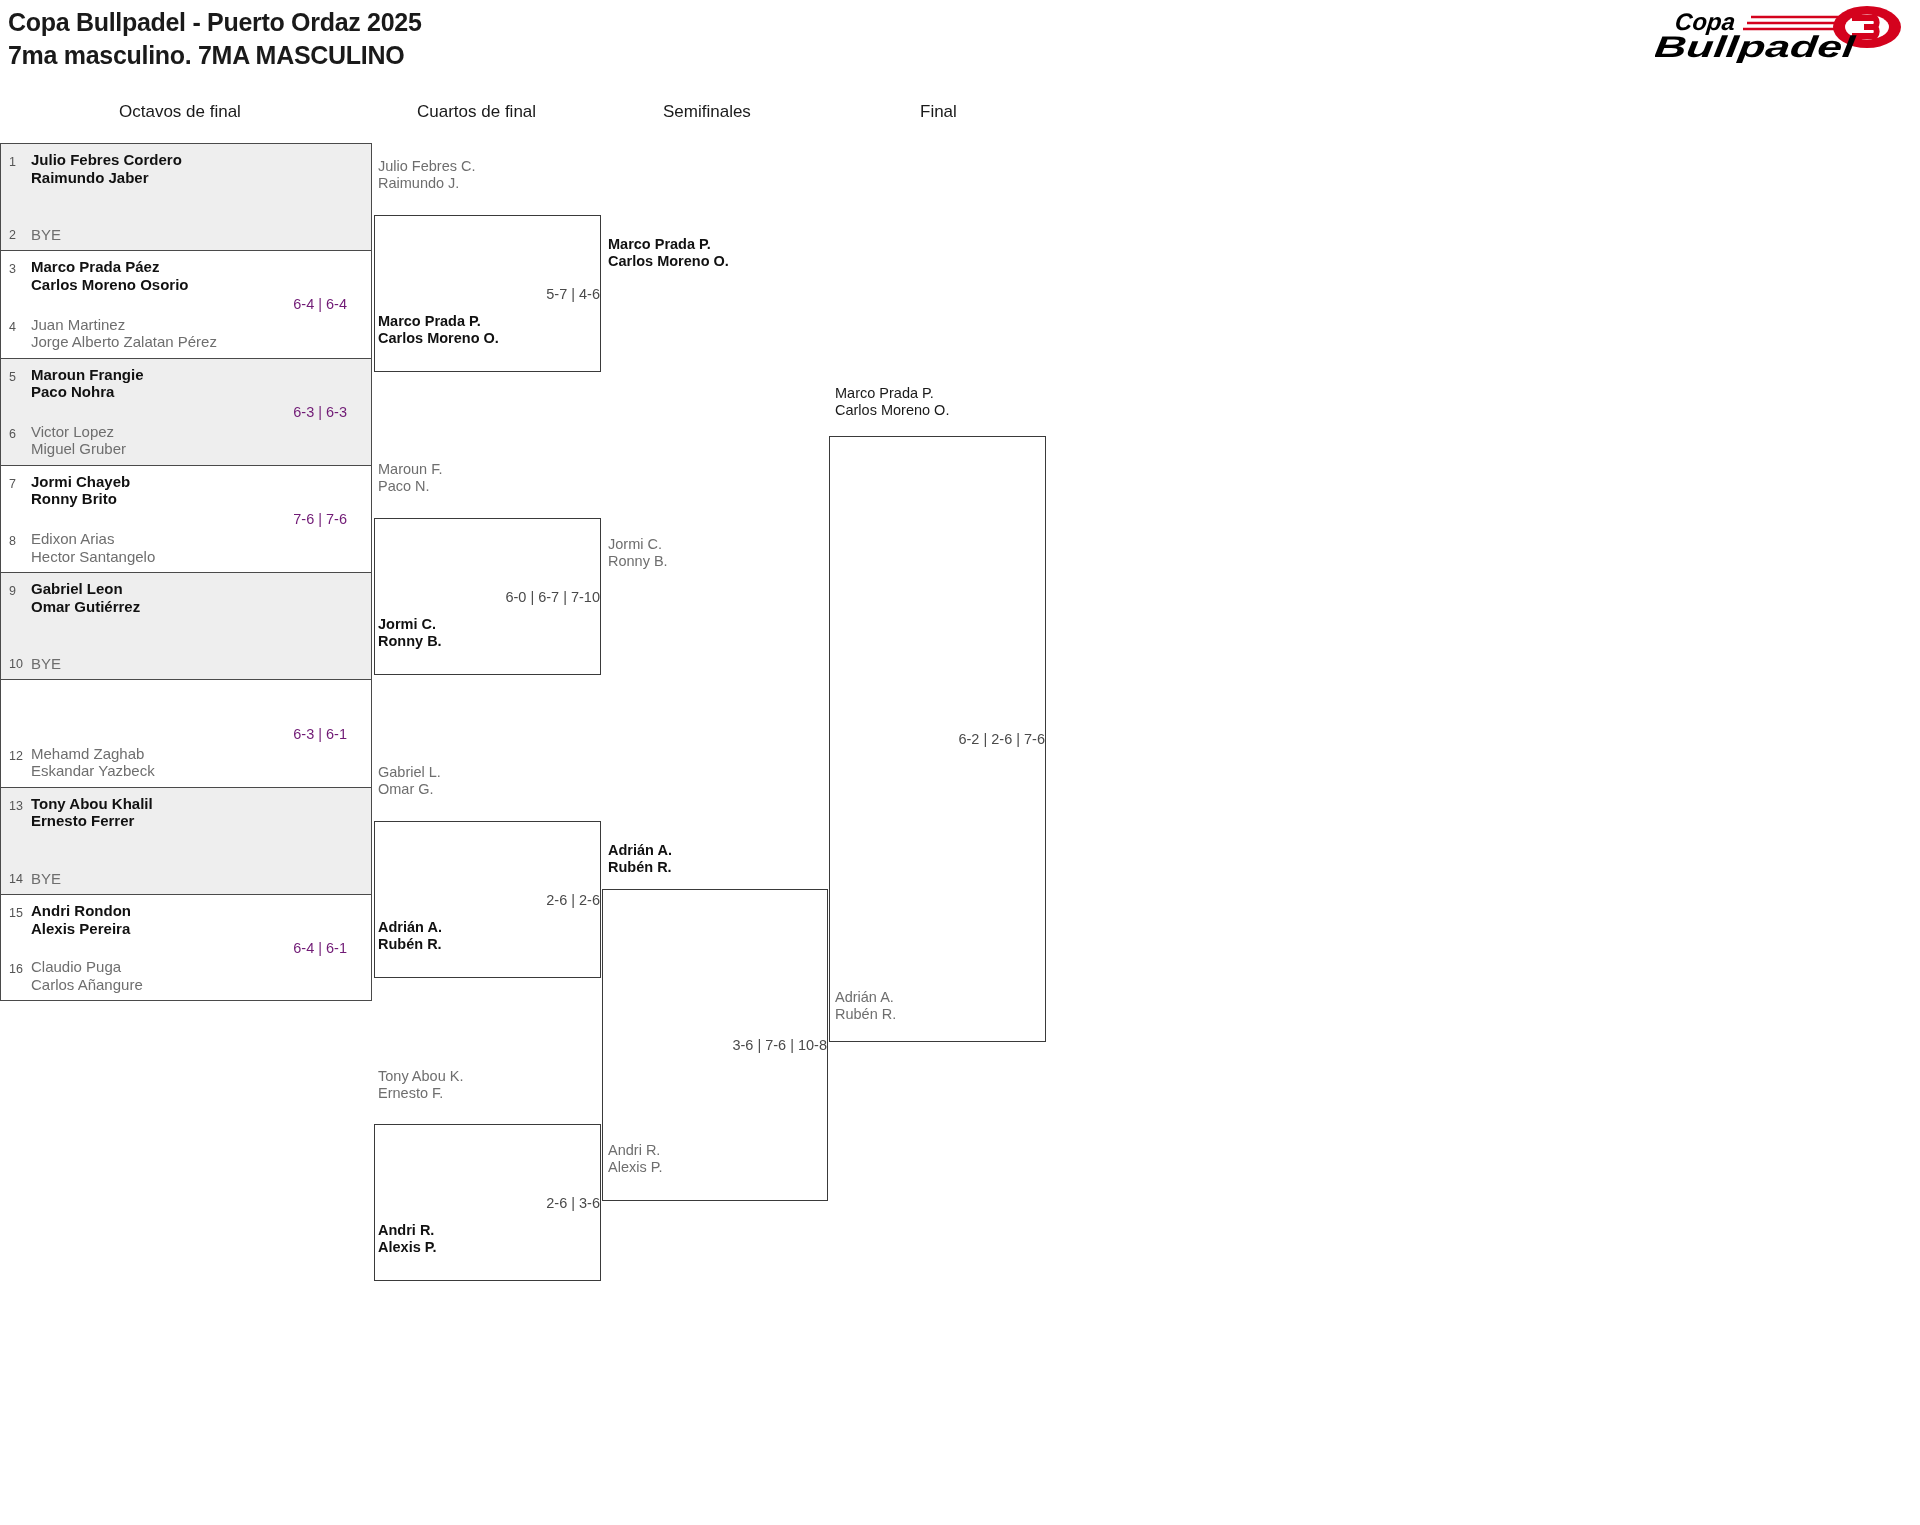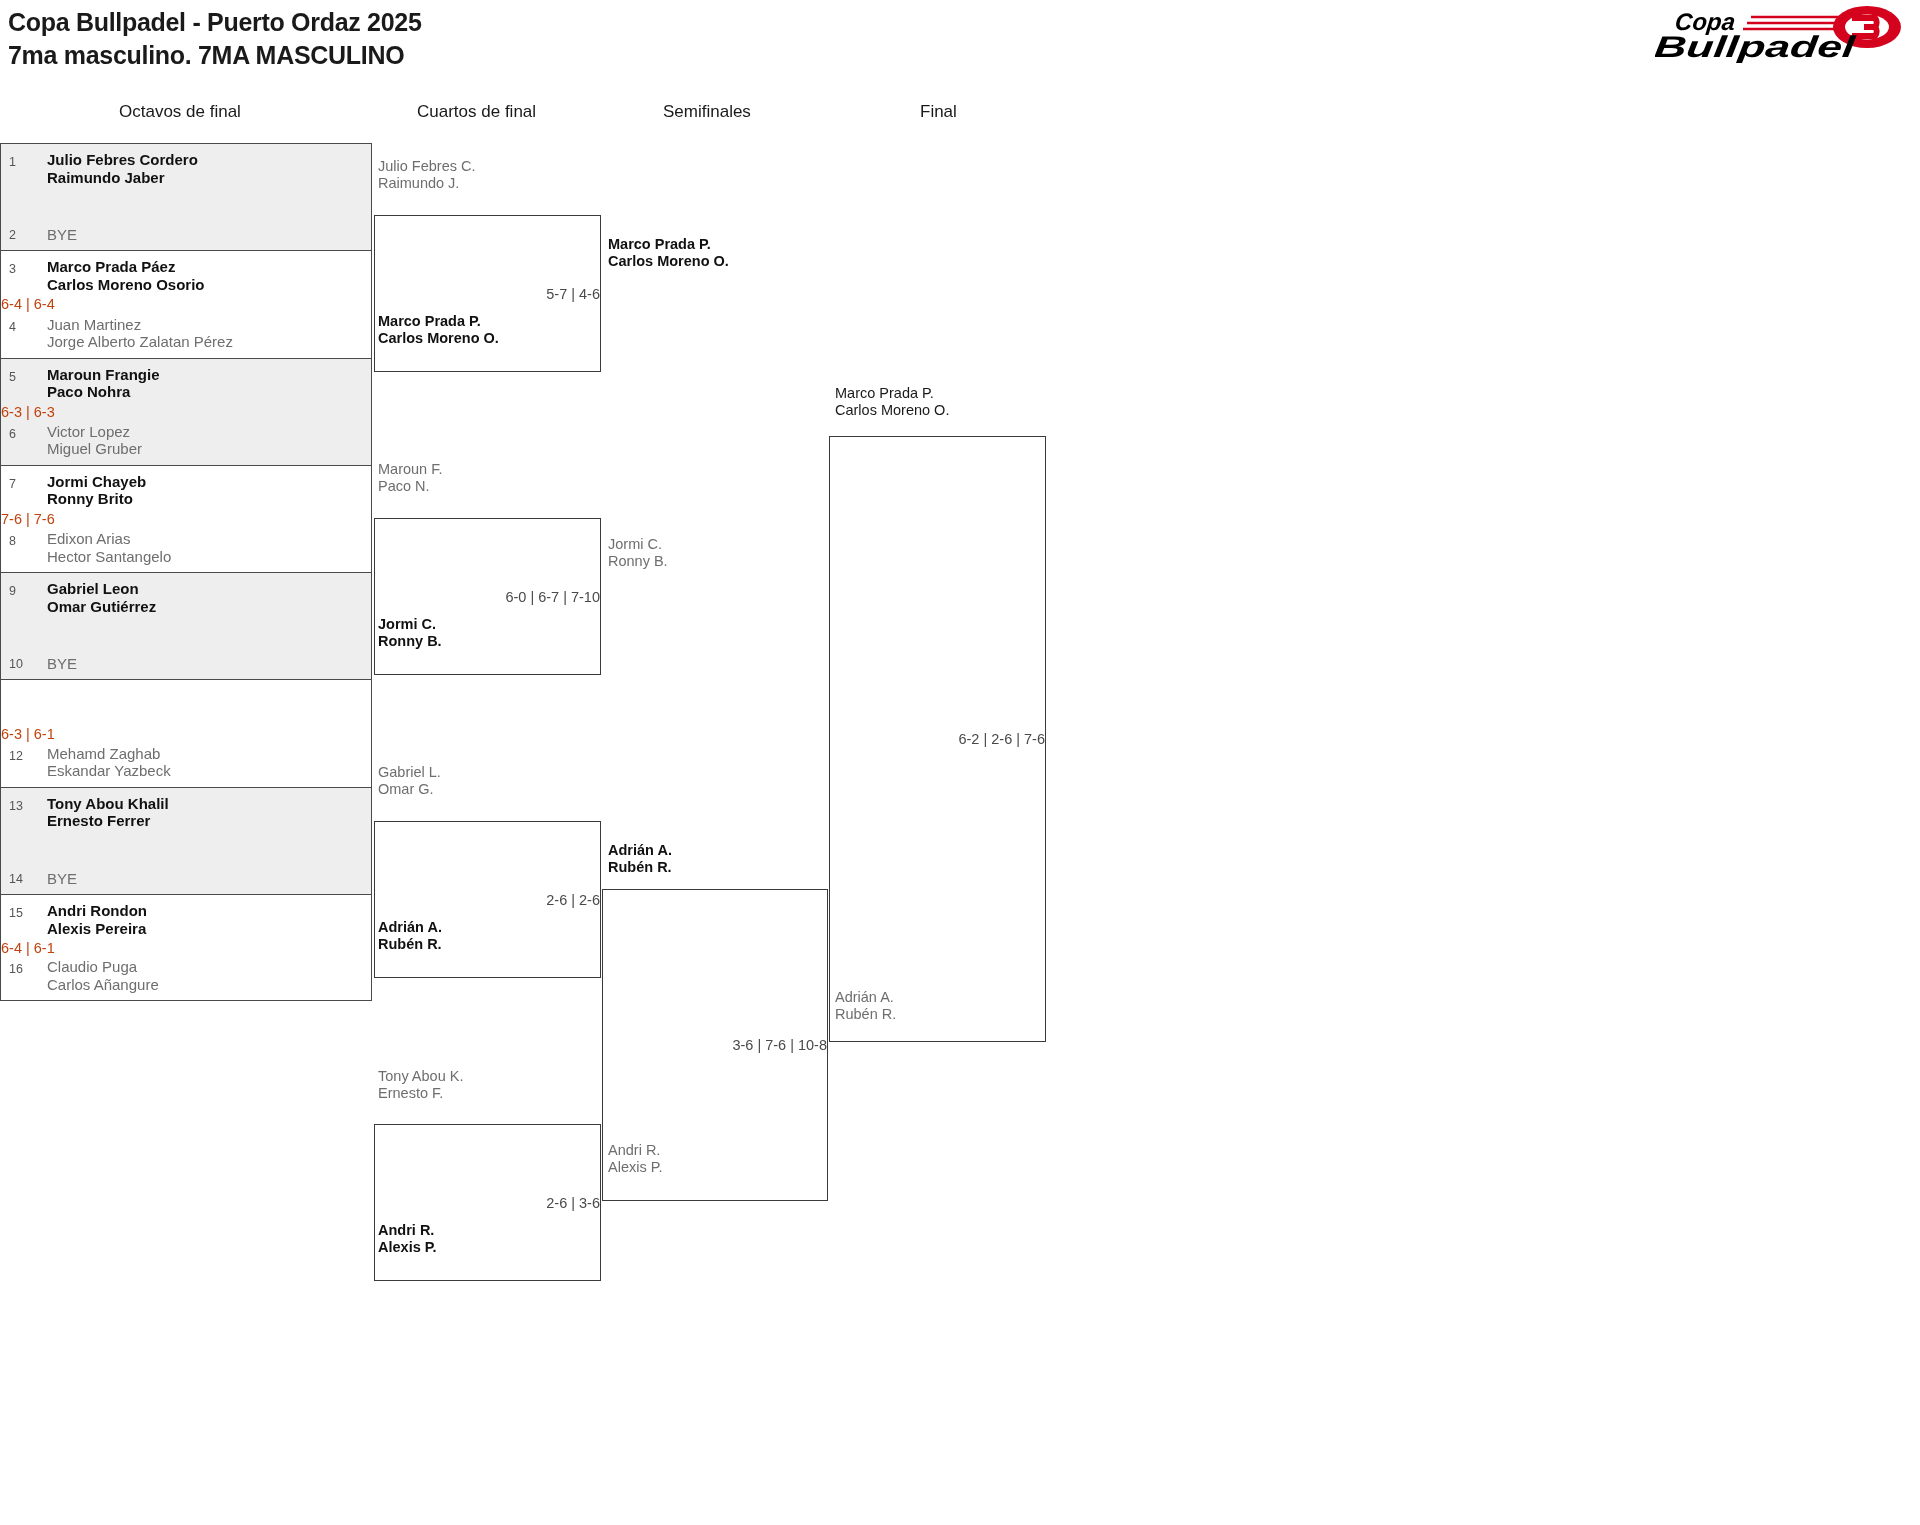--- a/index.html
+++ b/index.html
@@ -38,28 +38,28 @@
   .r1-match.shaded { background: #eeeeee; }
   .r1-match.plain   { background: #ffffff; }
 
   .r1-team { position: absolute; left: 8px; right: 6px; display: flex; align-items: flex-start; }
   .r1-team.top { top: 7px; }
   .r1-team.bot { bottom: 7px; }
   .r1-seed {
     width: 22px; flex: 0 0 22px; font-size: 12.5px; color: #555;
     text-align: left; padding-top: 5px; line-height: 1;
   }
-  .r1-names { font-size: 15px; line-height: 1.17; margin-left: 16px; }
+  .r1-names { font-size: 15px; line-height: 1.17; }
   .r1-names.win  { color: #111; font-weight: bold; }
   .r1-names.lose { color: #6e6e6e; font-weight: normal; }
   .r1-names.bye  { color: #6e6e6e; font-weight: normal; padding-top: 2px; }
   .r1-score {
     position: absolute; left: 0; right: 24px; top: 50%;
     transform: translateY(-50%);
-    text-align: left; font-size: 14.5px; color: #c2410c;
+    text-align: right; font-size: 14.5px; color: #701a75;
   }
 
   
   .bx { position: absolute; border: 1px solid #3a3a3a; background: transparent; }
   .bx-score {
     position: absolute; left: 0; right: 0; top: 50%;
     transform: translateY(-50%);
     text-align: right; font-size: 14.5px; color: #4a4a4a;
   }
   

